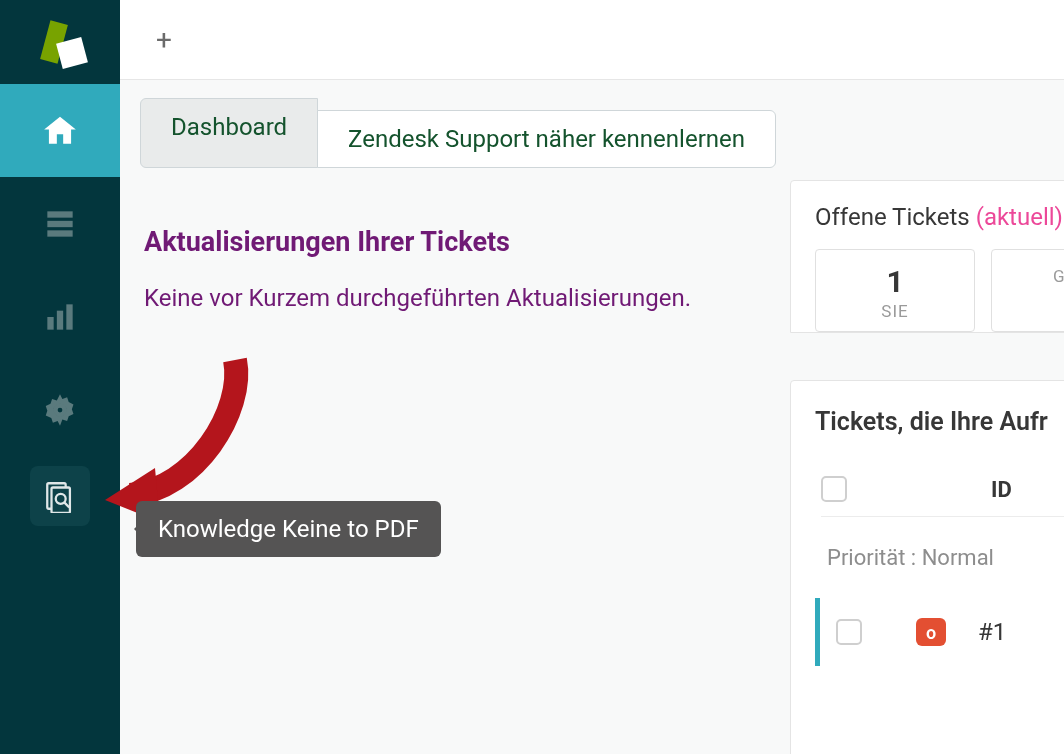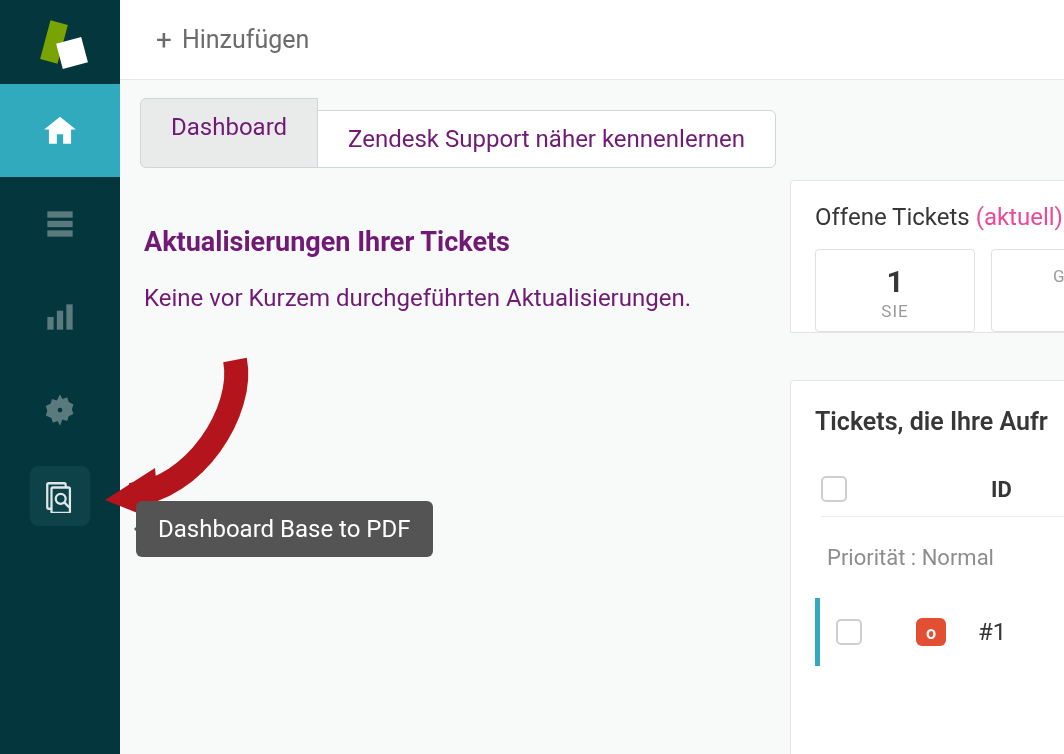--- a/index.html
+++ b/index.html
@@ -90,21 +90,21 @@
       position: absolute;
       left: 120px; top: 80px; right: 0; bottom: 0;
       background: #f8f9f9;
       padding: 18px 0 0 20px;
     }
     .tab-row { display: flex; gap: 0; }
     .tab {
       border: 1px solid #cfd6d9;
       padding: 14px 30px;
       font-size: 24px;
-      color: #701a75;
+      color: #14532d;
       cursor: pointer;
       border-radius: 6px;
     }
     .tab.active { background: #e9ebeb; border-radius: 6px 0 0 6px; margin-right: -1px; }
     .tab.inactive { background: #fff; border-radius: 0 6px 6px 0; margin-top: 12px; }
 
     .section-title {
       margin-top: 58px;
       font-size: 27px;
       font-weight: 700;
@@ -259,40 +259,39 @@
       <rect x="6" y="6" width="13" height="18" rx="1" fill="#0d4249"></rect>
       <circle cx="12.5" cy="14" r="3.5"></circle>
       <line x1="15" y1="16.5" x2="18.5" y2="20"></line>
     </svg>
   </div>
 </div>
 
 <div class="topbar">
   <div class="add-btn">
     <span class="plus">+</span>
-    <span>Hinzufügen</span>
   </div>
 </div>
 
 <div class="content">
   <div class="tab-row">
     <div class="tab active">Dashboard</div>
     <div class="tab inactive">Zendesk Support näher kennenlernen</div>
   </div>
 
   <div class="section-title">Aktualisierungen Ihrer Tickets</div>
   <div class="section-text">Keine vor Kurzem durchgeführten Aktualisierungen.</div>
 </div>
 
 <svg class="arrow-annot" viewBox="0 0 160 170">
   <path d="M130 10 C 140 60, 90 140, 25 145" fill="none" stroke="#b4151c" stroke-width="24"></path>
   <polygon points="0,150 50,118 55,172" fill="#b4151c"></polygon>
 </svg>
 
-<div class="tooltip">Dashboard Base to PDF</div>
+<div class="tooltip">Knowledge Keine to PDF</div>
 
 <div class="right-panel">
   <div class="right-title">
     <span>Offene Tickets</span>
     <span class="muted-text">(aktuell)</span>
   </div>
   <div class="stat-cards">
     <div class="stat-card">
       <div class="stat-num">1</div>
       <div class="stat-label">SIE</div>

